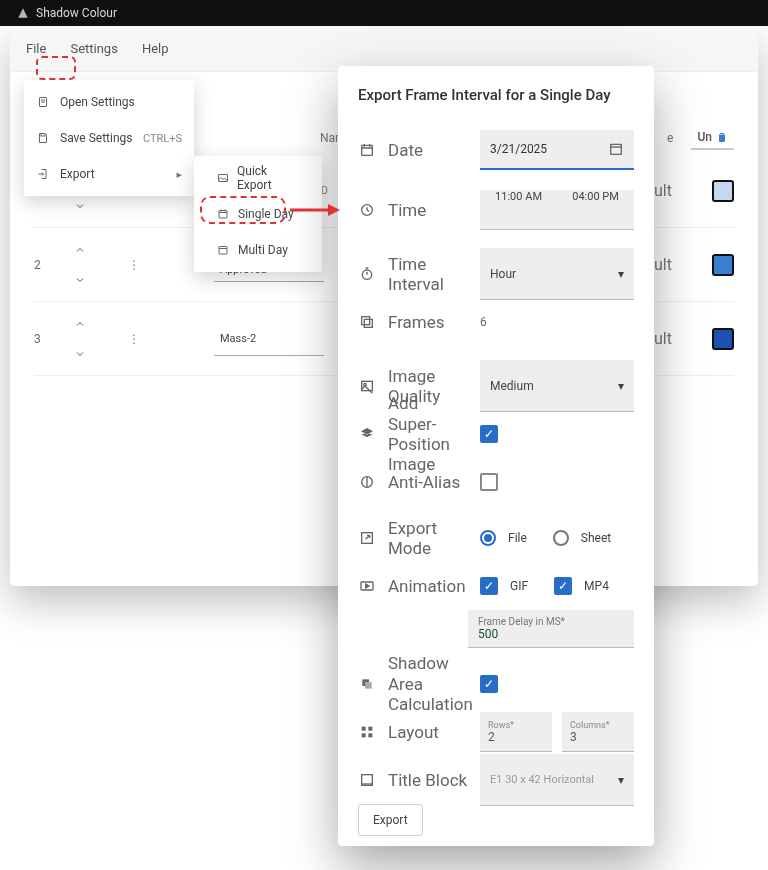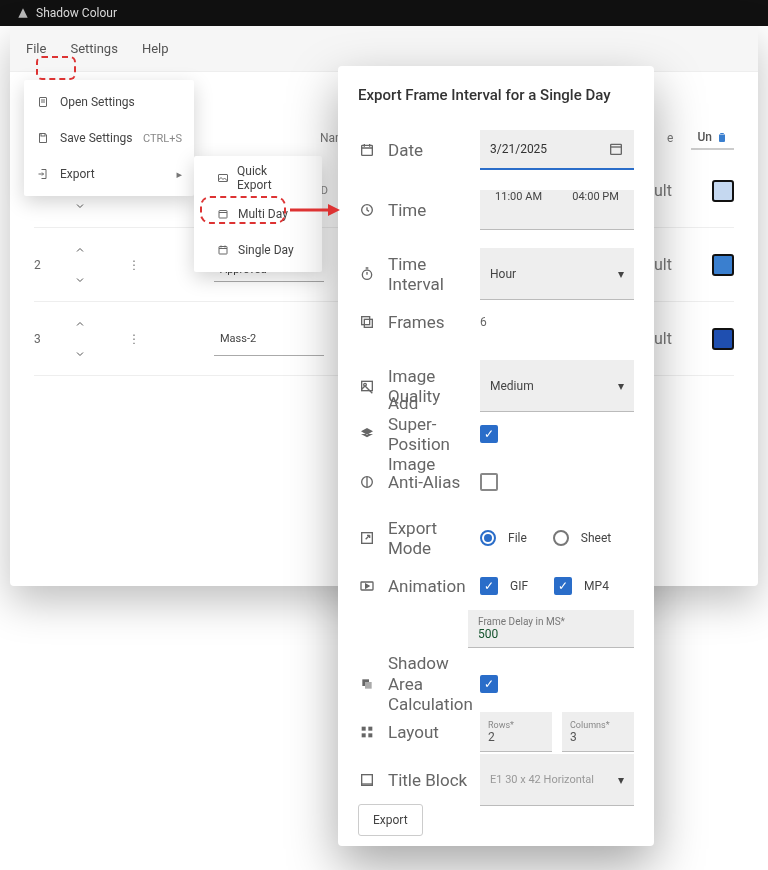--- a/index.html
+++ b/index.html
@@ -192,33 +192,33 @@
           <rect x="3" y="5" width="18" height="14" rx="1"></rect>
           <path d="M3 16l5-5 4 4 3-3 6 6"></path>
         </svg>
       </span>
     <span>Quick Export</span>
   </div>
   <div class="item">
     <span class="ic">
         <svg width="12" height="12" viewBox="0 0 24 24" fill="none" stroke="#666" stroke-width="2">
           <rect x="4" y="5" width="16" height="15" rx="1"></rect>
+          <path d="M4 9h16M8 3v4M16 3v4"></path>
+        </svg>
+      </span>
+    <span>Single Day</span>
+  </div>
+  <div class="item">
+    <span class="ic">
+        <svg width="12" height="12" viewBox="0 0 24 24" fill="none" stroke="#666" stroke-width="2">
+          <rect x="4" y="5" width="16" height="15" rx="1"></rect>
           <path d="M4 9h16"></path>
         </svg>
       </span>
     <span>Multi Day</span>
-  </div>
-  <div class="item">
-    <span class="ic">
-        <svg width="12" height="12" viewBox="0 0 24 24" fill="none" stroke="#666" stroke-width="2">
-          <rect x="4" y="5" width="16" height="15" rx="1"></rect>
-          <path d="M4 9h16M8 3v4M16 3v4"></path>
-        </svg>
-      </span>
-    <span>Single Day</span>
   </div>
 </div>
 <div class="sd-highlight"></div>
 
 <svg style="position:absolute; left:290px; top:200px; z-index:50;" width="50" height="20">
   <line x1="0" y1="10" x2="40" y2="10" stroke="#d33" stroke-width="3"></line>
   <polygon points="38,4 50,10 38,16" fill="#d33"></polygon>
 </svg>
 
 <div class="dialog">

